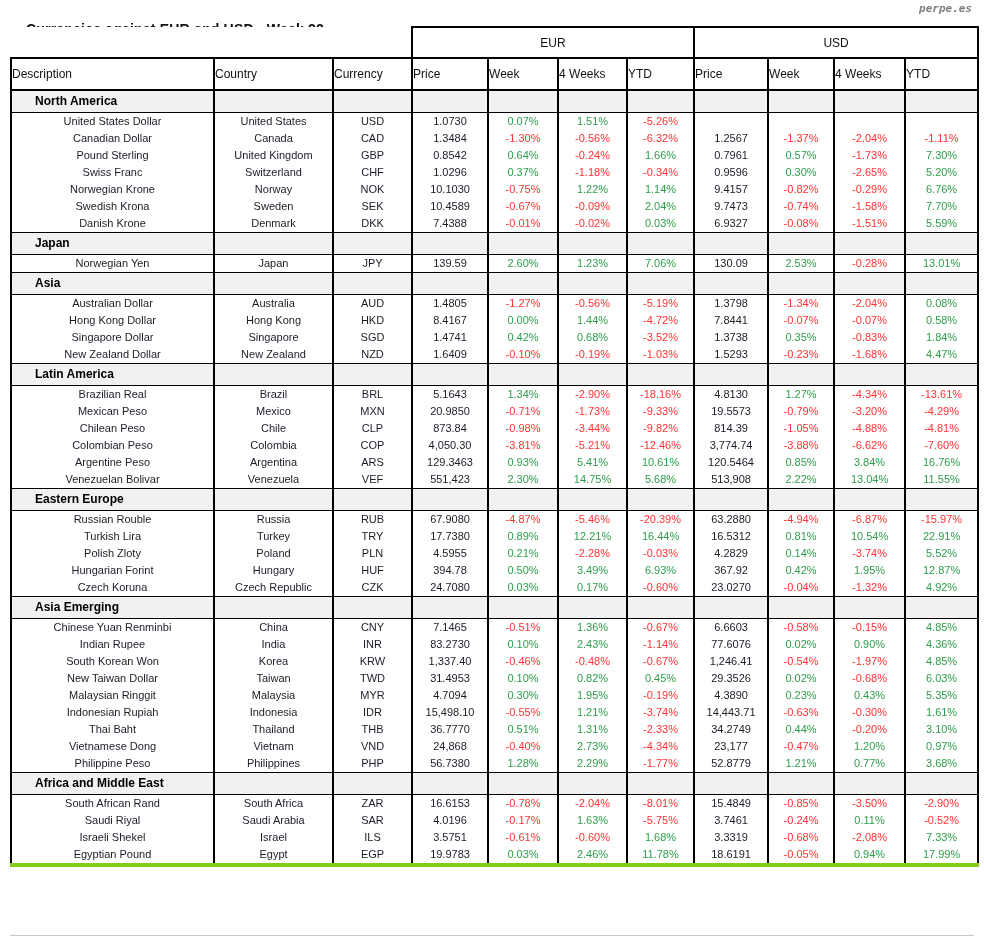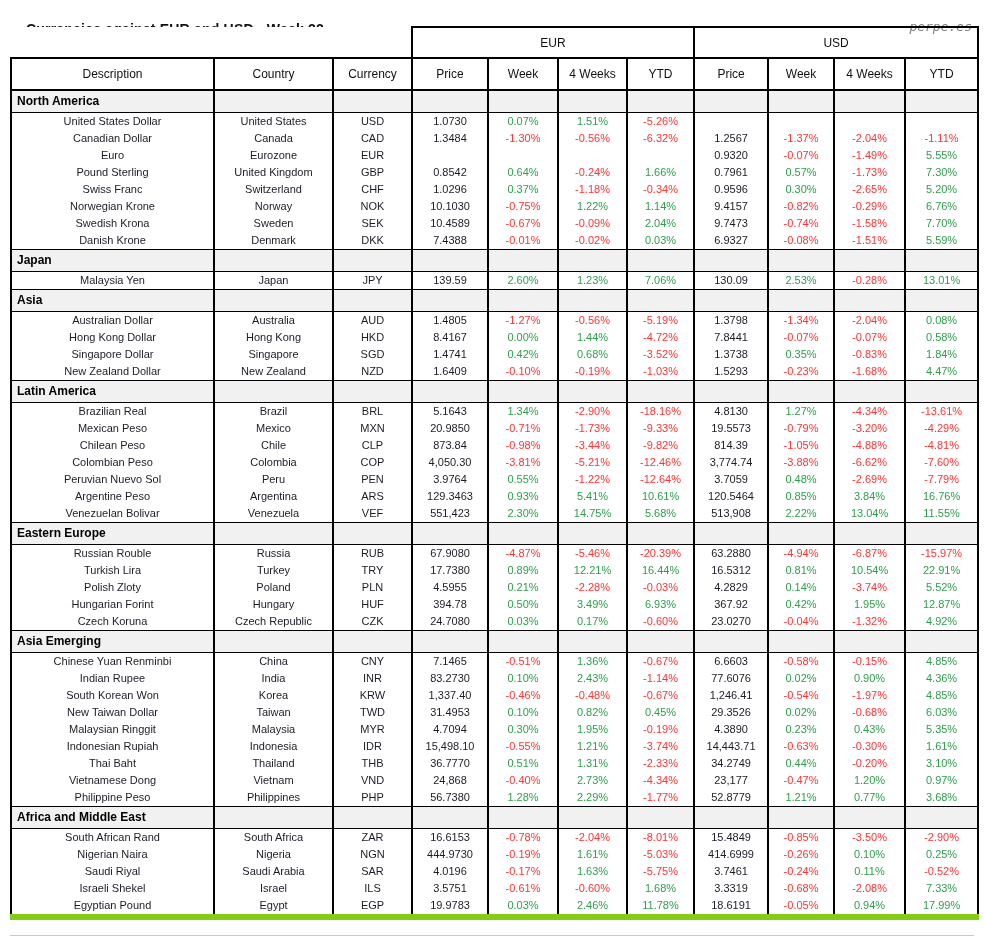--- a/index.html
+++ b/index.html
@@ -6,59 +6,59 @@
   body{
     width:984px;height:940px;position:relative;background:#ffffff;
     font-family:"Liberation Sans", sans-serif;
     --pos:#2e9e4c; --neg:#ff3333; --txt:#1c1c28; --section-bg:#f1f1f1;
   }
   .page-title{
     position:absolute;left:10px;top:5px;margin:16px;
     font-size:14px;font-weight:bold;color:#111;letter-spacing:.2px;text-align:right;
   }
   .brand{
-    position:absolute;right:12px;top:19px;
+    position:absolute;right:12px;top:2px;
     font-family:"DejaVu Sans Mono", monospace;
-    font-style:italic;font-weight:normal;font-size:13px;color:#7f7f7f;
+    font-style:italic;font-weight:bold;font-size:11px;color:#7f7f7f;
   }
   table.fx{
     position:absolute;left:10px;top:26px;width:964px;
     border-collapse:collapse;table-layout:fixed;
   }
   table.fx td, table.fx th{
     padding:0;overflow:hidden;white-space:nowrap;font-weight:normal;
   }
   
   td.grp-empty{border:none;background:#fff;}
   th.grp{
     border:2px solid #000;height:29px;font-size:12px;color:#111;
     text-align:center;vertical-align:middle;
   }
   
   th.col{
     border:2px solid #000;height:30px;font-size:12px;color:#111;
-    text-align:center;vertical-align:middle;
+    text-align:left;vertical-align:middle;
   }
   
   tr.section td{
     background:var(--section-bg);
     border-left:2px solid #000;border-right:2px solid #000;
     border-top:1px solid #000;border-bottom:1px solid #000;
     height:21px;line-height:21px;
   }
   tr.section td.section-name{
-    font-weight:bold;font-size:12px;color:#000;text-align:left;padding-left:5px;
+    font-weight:bold;font-size:12px;color:#000;text-align:left;padding-left:23px;
   }
   
   tr.data td{
     border-left:2px solid #000;border-right:2px solid #000;
     height:17px;line-height:17px;font-size:11px;text-align:center;
     vertical-align:middle;color:var(--txt);
   }
-  tr:last-child td{border-bottom:6px solid #84cc16;}
+  tr:last-child td{border-bottom:4px solid #84cc16;}
   td.pct.pos{color:var(--pos);}
   td.pct.neg{color:var(--neg);}
   .bottom-rule{
     position:absolute;left:10px;top:935px;width:964px;height:1px;background:#c9c9c9;
   }
 </style>
 </head>
 <body style="--pos: #2e9e4c; --neg: #ff3333; --txt: #1c1c28; --section-bg: #f1f1f1;">
 
 <h1 class="page-title">Currencies against EUR and USD - Week 22</h1>
@@ -132,33 +132,20 @@
         <td>1.3484</td>
         <td class="pct neg">-1.30%</td>
         <td class="pct neg">-0.56%</td>
         <td class="pct neg">-6.32%</td>
         <td>1.2567</td>
         <td class="pct neg">-1.37%</td>
         <td class="pct neg">-2.04%</td>
         <td class="pct neg">-1.11%</td>
       </tr>
       <tr class="data">
-        <td>Euro</td>
-        <td>Eurozone</td>
-        <td>EUR</td>
-        <td></td>
-        <td></td>
-        <td></td>
-        <td></td>
-        <td>0.9320</td>
-        <td class="pct neg">-0.07%</td>
-        <td class="pct neg">-1.49%</td>
-        <td class="pct pos">5.55%</td>
-      </tr>
-      <tr class="data">
         <td>Pound Sterling</td>
         <td>United Kingdom</td>
         <td>GBP</td>
         <td>0.8542</td>
         <td class="pct pos">0.64%</td>
         <td class="pct neg">-0.24%</td>
         <td class="pct pos">1.66%</td>
         <td>0.7961</td>
         <td class="pct pos">0.57%</td>
         <td class="pct neg">-1.73%</td>
@@ -223,21 +210,21 @@
         <td></td>
         <td></td>
         <td></td>
         <td></td>
         <td></td>
         <td></td>
         <td></td>
         <td></td>
       </tr>
       <tr class="data">
-        <td>Malaysia Yen</td>
+        <td>Norwegian Yen</td>
         <td>Japan</td>
         <td>JPY</td>
         <td>139.59</td>
         <td class="pct pos">2.60%</td>
         <td class="pct pos">1.23%</td>
         <td class="pct pos">7.06%</td>
         <td>130.09</td>
         <td class="pct pos">2.53%</td>
         <td class="pct neg">-0.28%</td>
         <td class="pct pos">13.01%</td>
@@ -366,33 +353,20 @@
         <td>4,050.30</td>
         <td class="pct neg">-3.81%</td>
         <td class="pct neg">-5.21%</td>
         <td class="pct neg">-12.46%</td>
         <td>3,774.74</td>
         <td class="pct neg">-3.88%</td>
         <td class="pct neg">-6.62%</td>
         <td class="pct neg">-7.60%</td>
       </tr>
       <tr class="data">
-        <td>Peruvian Nuevo Sol</td>
-        <td>Peru</td>
-        <td>PEN</td>
-        <td>3.9764</td>
-        <td class="pct pos">0.55%</td>
-        <td class="pct neg">-1.22%</td>
-        <td class="pct neg">-12.64%</td>
-        <td>3.7059</td>
-        <td class="pct pos">0.48%</td>
-        <td class="pct neg">-2.69%</td>
-        <td class="pct neg">-7.79%</td>
-      </tr>
-      <tr class="data">
         <td>Argentine Peso</td>
         <td>Argentina</td>
         <td>ARS</td>
         <td>129.3463</td>
         <td class="pct pos">0.93%</td>
         <td class="pct pos">5.41%</td>
         <td class="pct pos">10.61%</td>
         <td>120.5464</td>
         <td class="pct pos">0.85%</td>
         <td class="pct pos">3.84%</td>
@@ -639,33 +613,20 @@
         <td>16.6153</td>
         <td class="pct neg">-0.78%</td>
         <td class="pct neg">-2.04%</td>
         <td class="pct neg">-8.01%</td>
         <td>15.4849</td>
         <td class="pct neg">-0.85%</td>
         <td class="pct neg">-3.50%</td>
         <td class="pct neg">-2.90%</td>
       </tr>
       <tr class="data">
-        <td>Nigerian Naira</td>
-        <td>Nigeria</td>
-        <td>NGN</td>
-        <td>444.9730</td>
-        <td class="pct neg">-0.19%</td>
-        <td class="pct pos">1.61%</td>
-        <td class="pct neg">-5.03%</td>
-        <td>414.6999</td>
-        <td class="pct neg">-0.26%</td>
-        <td class="pct pos">0.10%</td>
-        <td class="pct pos">0.25%</td>
-      </tr>
-      <tr class="data">
         <td>Saudi Riyal</td>
         <td>Saudi Arabia</td>
         <td>SAR</td>
         <td>4.0196</td>
         <td class="pct neg">-0.17%</td>
         <td class="pct pos">1.63%</td>
         <td class="pct neg">-5.75%</td>
         <td>3.7461</td>
         <td class="pct neg">-0.24%</td>
         <td class="pct pos">0.11%</td>

